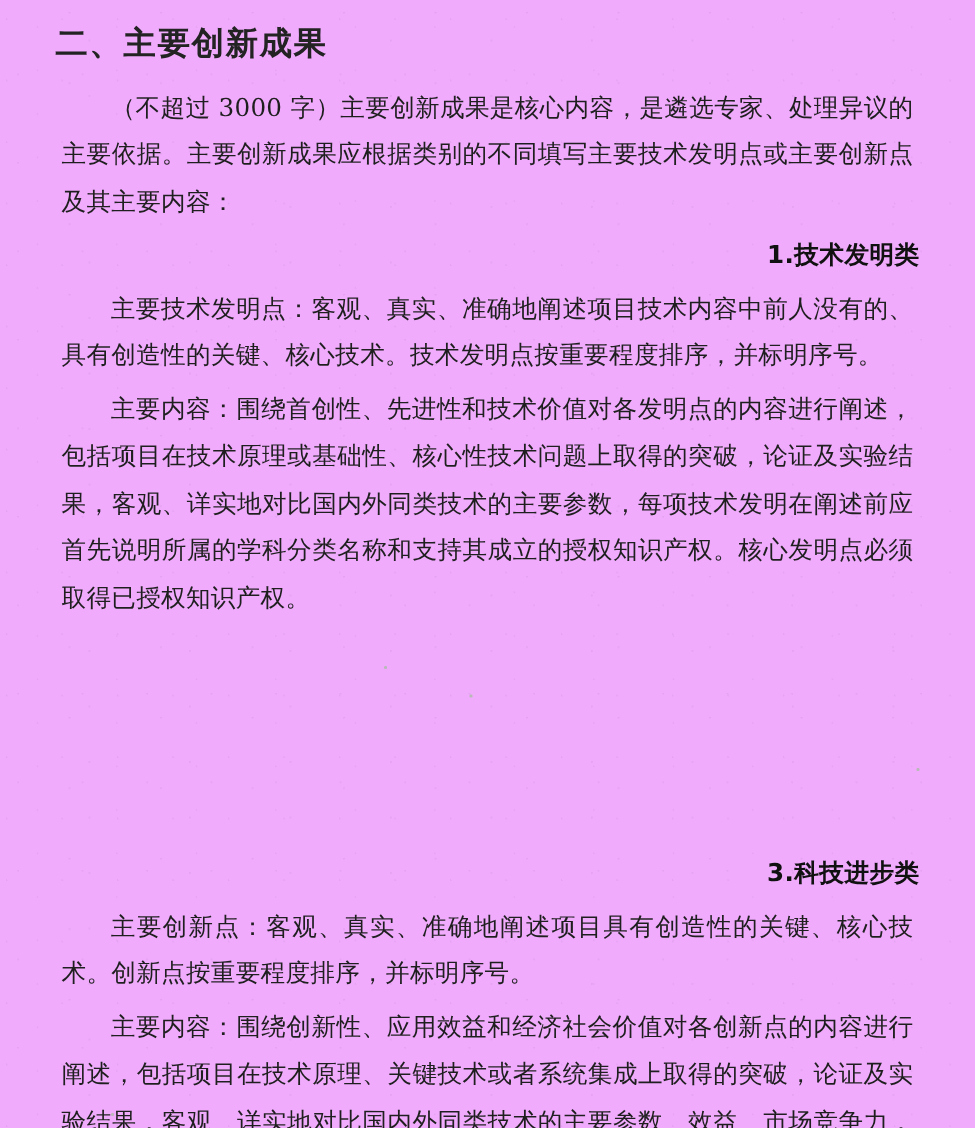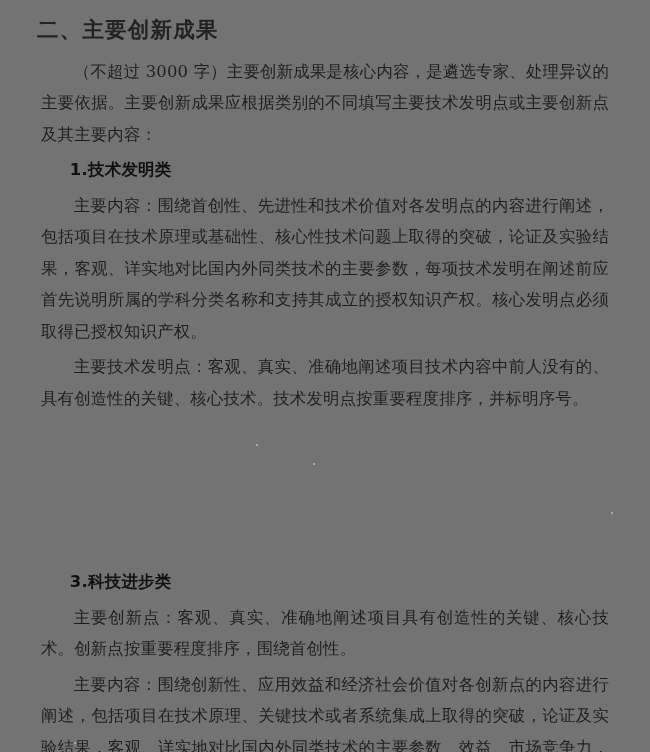--- a/index.html
+++ b/index.html
@@ -15,21 +15,21 @@
     overflow: hidden;
     font-family: "DejaVu Serif", "Liberation Serif", serif;
     color: #1b1b1b;
     -webkit-font-smoothing: antialiased;
   }
 
   
   .page {
     position: absolute;
     inset: 0;
-    background: #737373;
+    background: #f0abfc;
     padding: 0;
   }
 
   
   .scan-grain {
     position: absolute;
     inset: 0;
     pointer-events: none;
     opacity: .05;
     background-image:
@@ -78,20 +78,21 @@
   
   .sub-heading {
     font-size: 16.4px;
     line-height: 31.5px;
     font-weight: bold;
     letter-spacing: .3px;
     margin: 0;
     color: #111111;
     text-indent: 2em;
     font-family: "DejaVu Sans", "Liberation Sans", sans-serif;
+    text-align: right;
   }
 
   
   .section-gap {
     height: 148px;
   }
 
   
   .speck {
     position: absolute;
@@ -106,29 +107,29 @@
 <div class="page">
 
   <div class="content">
 
     <h1 class="doc-heading">二、主要创新成果</h1>
 
     <p class="para first-block">（不超过 3000 字）主要创新成果是核心内容，是遴选专家、处理异议的主要依据。主要创新成果应根据类别的不同填写主要技术发明点或主要创新点及其主要内容：</p>
 
     <h2 class="sub-heading">1.技术发明类</h2>
 
+    <p class="para">主要技术发明点：客观、真实、准确地阐述项目技术内容中前人没有的、具有创造性的关键、核心技术。技术发明点按重要程度排序，并标明序号。</p>
+
     <p class="para">主要内容：围绕首创性、先进性和技术价值对各发明点的内容进行阐述，包括项目在技术原理或基础性、核心性技术问题上取得的突破，论证及实验结果，客观、详实地对比国内外同类技术的主要参数，每项技术发明在阐述前应首先说明所属的学科分类名称和支持其成立的授权知识产权。核心发明点必须取得已授权知识产权。</p>
-
-    <p class="para">主要技术发明点：客观、真实、准确地阐述项目技术内容中前人没有的、具有创造性的关键、核心技术。技术发明点按重要程度排序，并标明序号。</p>
 
     <div class="section-gap"></div>
 
     <h2 class="sub-heading">3.科技进步类</h2>
 
-    <p class="para">主要创新点：客观、真实、准确地阐述项目具有创造性的关键、核心技术。创新点按重要程度排序，围绕首创性。</p>
+    <p class="para">主要创新点：客观、真实、准确地阐述项目具有创造性的关键、核心技术。创新点按重要程度排序，并标明序号。</p>
 
     <p class="para">主要内容：围绕创新性、应用效益和经济社会价值对各创新点的内容进行阐述，包括项目在技术原理、关键技术或者系统集成上取得的突破，论证及实验结果，客观、详实地对比国内外同类技术的主要参数、效益、市场竞争力，并列明主要知识产权和标准规范等。每项创新点在阐述前应首先说明所属的学科分类名称。核心技术点必须取得已授权知识产权。</p>
 
   </div>
 
   <span class="speck" style="left:256px; top:444px; width:1.5px; height:1.5px;"></span>
   <span class="speck" style="left:313px; top:463px; width:1.5px; height:1.5px;"></span>
   <span class="speck" style="left:74px;  top:742px; width:1.5px; height:1.5px;"></span>
   <span class="speck" style="left:611px; top:512px; width:1.5px; height:1.5px;"></span>
 

